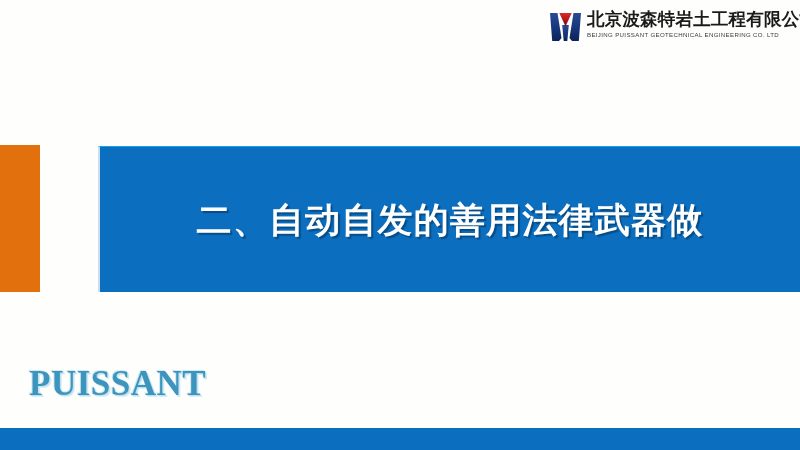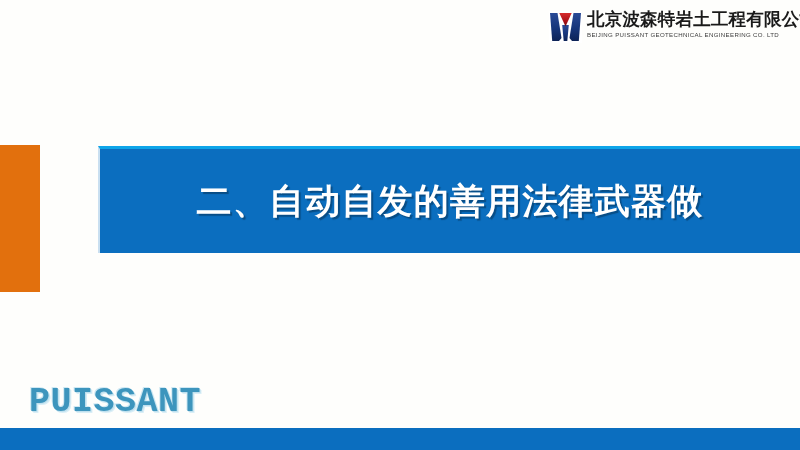--- a/index.html
+++ b/index.html
@@ -81,24 +81,24 @@
     height: 147px;
     background: #e2700d;
   }
 
   
   .title-panel {
     position: absolute;
     left: 98px;
     top: 146px;
     width: 702px;
-    height: 107px;
+    height: 146px;
     background: #0b6ebf;
     box-sizing: border-box;
-    border-top: 3px solid #0ea5e9;
+    border-top: 1px solid #0ea5e9;
     border-left: 2px solid #c9dff0;
     display: flex;
     flex-direction: row;
     align-items: center;
     justify-content: center;
   }
   .title-line {
     font-family: "DejaVu Sans", "Liberation Sans", sans-serif;
     font-weight: bold;
     font-size: 35px;
@@ -108,31 +108,30 @@
     text-align: center;
     white-space: nowrap;
     text-shadow: 2px 2px 1px rgba(0,0,0,0.30);
   }
 
   
   .wordmark {
     position: absolute;
     left: 29px;
     top: 365px;
-    font-family: Liberation Mono, monospace;
+    font-family: Liberation Serif, serif;
     font-weight: bold;
     font-size: 35px;
     line-height: 38px;
     letter-spacing: 0.5px;
     color: #3d95bd;
     text-shadow:
       1px 1px 0 #bfe0ee,
       2px 2px 0 #d9eef6,
       -1px -1px 0 #cfe8f3;
-    margin-top: 18px;
   }
 
   
   .footer-bar {
     position: absolute;
     left: 0;
     top: 428px;
     width: 800px;
     height: 22px;
     background: #0b6ebf;

